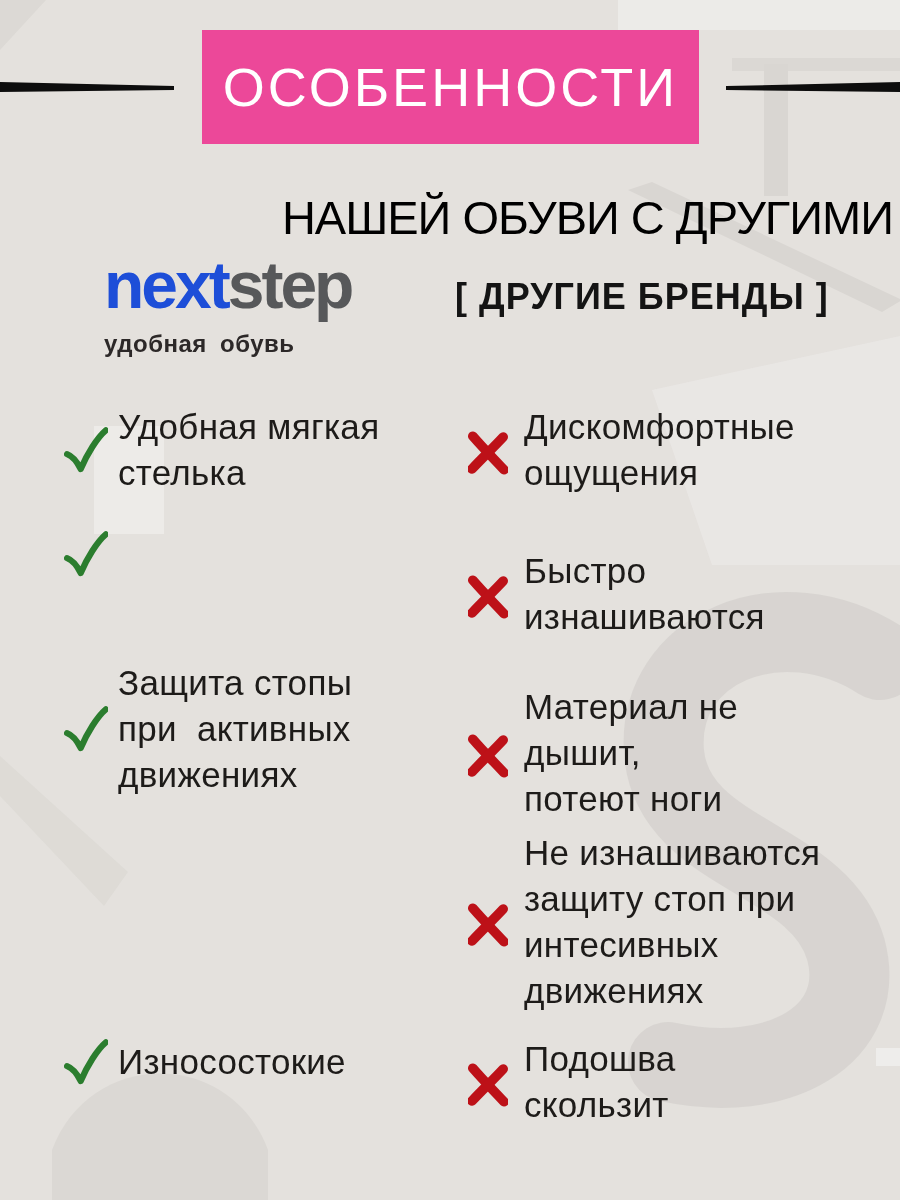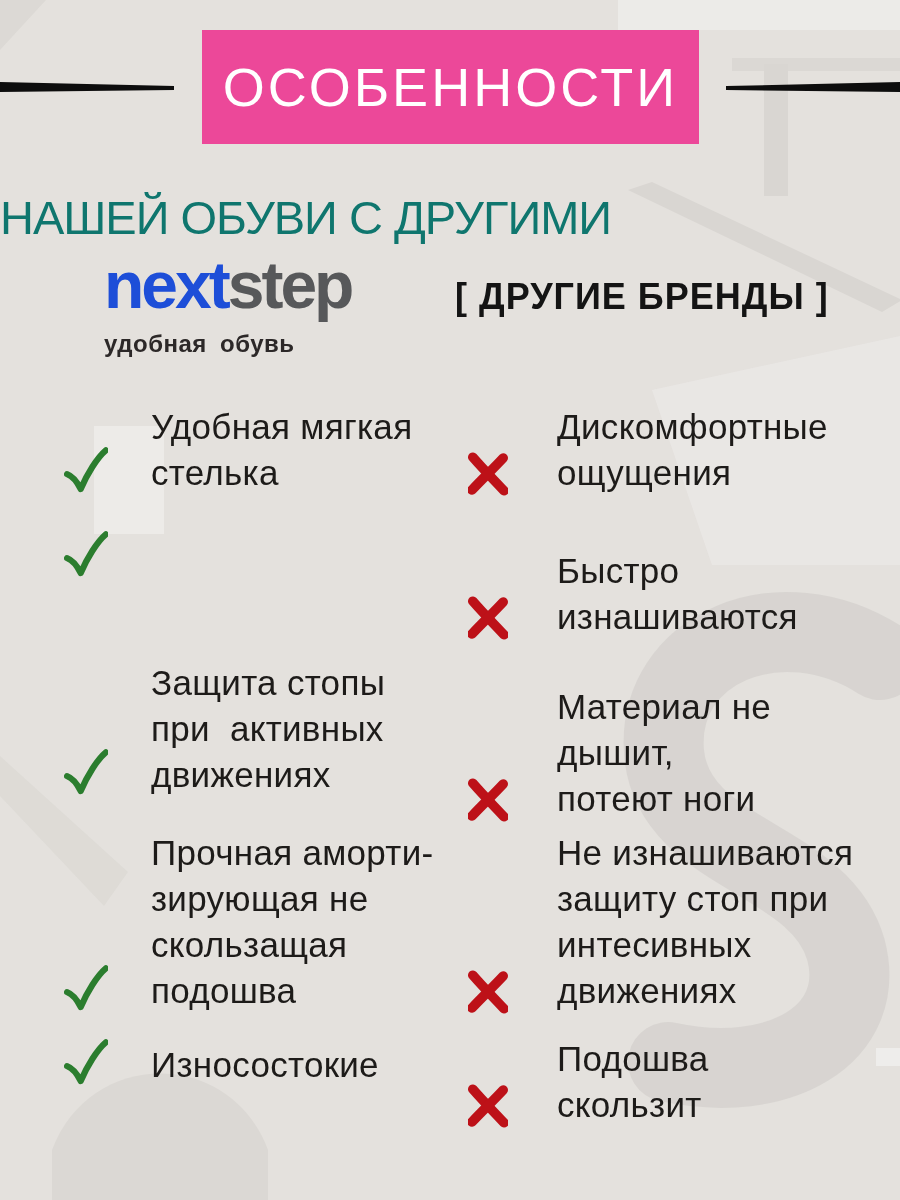--- a/index.html
+++ b/index.html
@@ -9,36 +9,36 @@
   }
   .bg-svg{position:absolute;left:0;top:0;width:900px;height:1200px;}
   .title-banner{
     position:absolute;left:202px;top:30px;width:497px;height:114px;
     background:#ec4899;display:flex;align-items:center;justify-content:center;
   }
   .title-banner span{
     color:#ffffff;font-size:54px;font-weight:400;letter-spacing:3px;white-space:nowrap;
   }
   .subtitle{
-    position:absolute;left:0;top:190px;width:893px;text-align:left;
-    color:#0f766e;font-size:47px;font-weight:500;letter-spacing:-1px;white-space:nowrap;
+    position:absolute;left:0;top:190px;width:893px;text-align:right;
+    color:#000000;font-size:47px;font-weight:500;letter-spacing:-1px;white-space:nowrap;
   }
   .logo{position:absolute;left:104px;top:252px;}
   .logo-word{font-size:66px;font-weight:700;letter-spacing:-3px;line-height:1;}
   .logo-next{color:#1d4ed8;margin-top:44px;}
   .logo-step{color:#57585a;}
   .logo-tagline{
     margin-top:12px;color:#2c2828;font-size:24px;font-weight:700;
     letter-spacing:0.5px;word-spacing:6px;
   }
   .competitors{
     position:absolute;left:455px;top:276px;width:360px;
     color:#141414;font-size:36px;font-weight:700;letter-spacing:1px;white-space:nowrap;
   }
-  .row{position:absolute;display:flex;align-items:flex-end;gap:33px;}
+  .row{position:absolute;display:flex;align-items:center;}
   .row.left{left:64px;}
   .row.right{left:468px;}
   .icon{flex:0 0 auto;margin-top:2px;}
   .icon.check{width:44px;height:50px;margin-right:10px;}
   .icon.cross{width:40px;height:44px;margin-right:16px;margin-top:6px;}
   .itext{
     margin:0;color:#1d1b19;font-size:35px;line-height:46px;font-weight:400;
     letter-spacing:0.3px;white-space:pre-wrap;max-width:380px;
   }
   .hidden-defs{position:absolute;width:0;height:0;overflow:hidden;}
@@ -103,29 +103,20 @@
       </svg>
   </div>
   <div class="row left" style="top:660px">
     <svg class="icon check">
         <use href="#sym-check"></use>
       </svg>
     <p class="itext">Защита стопы
 при  активных
 движениях</p>
   </div>
-  <div class="row left" style="top:830px">
-    <svg class="icon check">
-        <use href="#sym-check"></use>
-      </svg>
-    <p class="itext">Прочная аморти-
-зирующая не
-скользащая
-подошва</p>
-  </div>
   <div class="row left" style="top:1036px">
     <svg class="icon check">
         <use href="#sym-check"></use>
       </svg>
     <p class="itext">Износостокие</p>
   </div>
 
   <div class="row right" style="top:404px">
     <svg class="icon cross">
         <use href="#sym-cross"></use>

